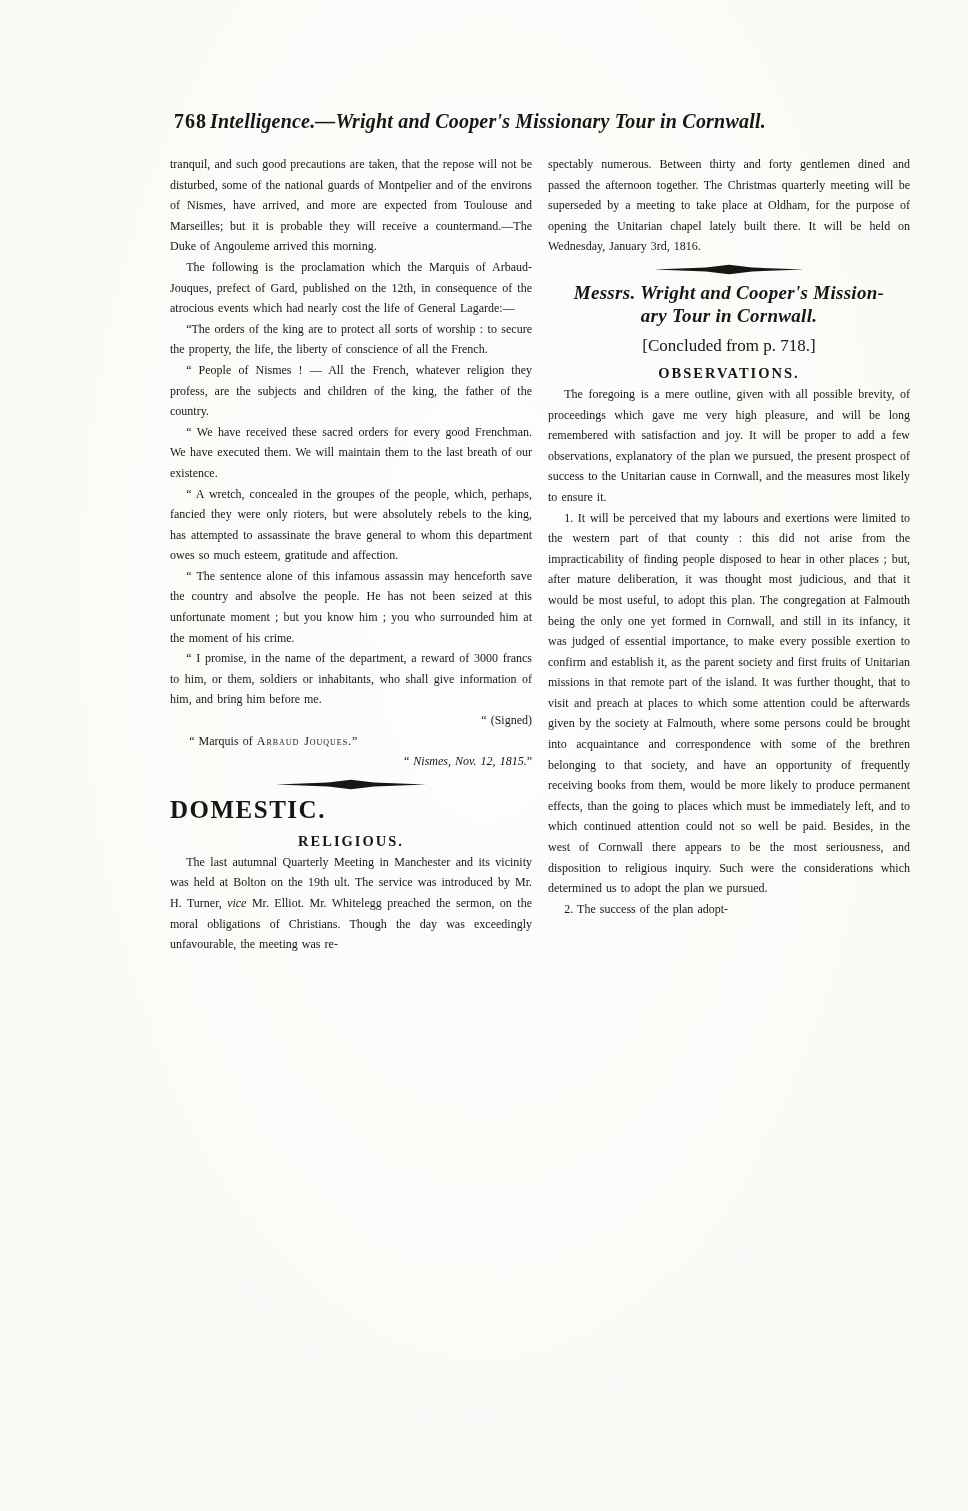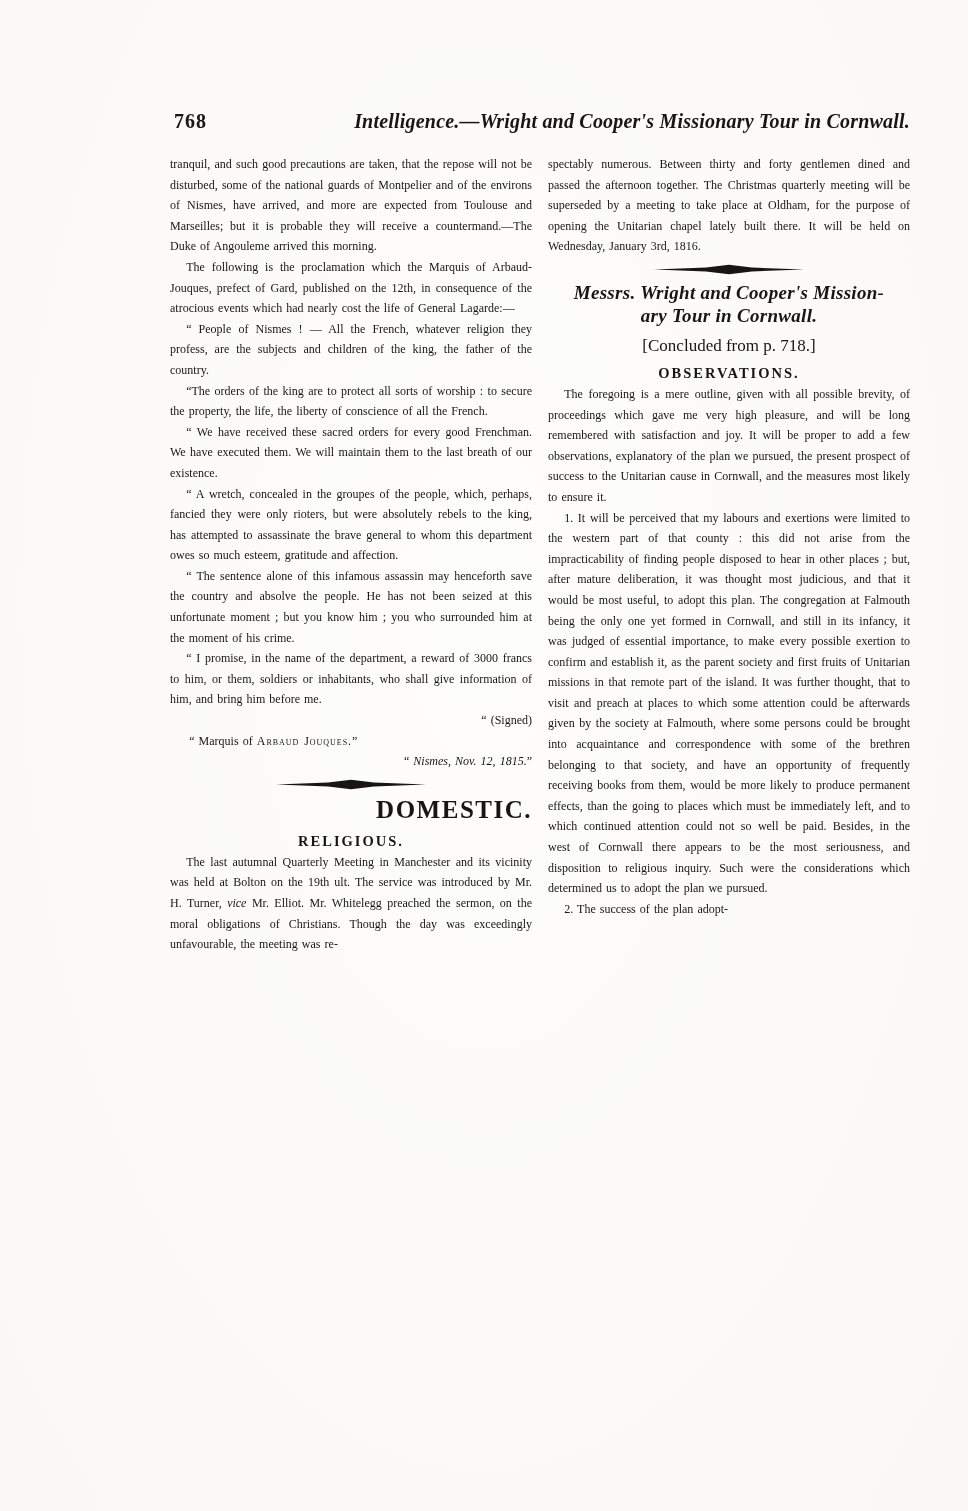--- a/index.html
+++ b/index.html
@@ -17,21 +17,21 @@
       radial-gradient(ellipse at 50% 40%, rgba(255,255,255,0.6), rgba(240,238,232,0.25)),
       #fcfbf8;
   }
   .content {
     position: absolute;
     left: 170px; top: 110px;
     width: 740px;
   }
   header.running-header {
     position: relative;
-    text-align: right;
+    text-align: left;
     height: 30px;
   }
   .page-number {
     position: absolute; left: 4px; top: 0;
     font-size: 20px; font-weight: bold;
     letter-spacing: 1px;
   }
   .running-title {
     font-style: italic; font-weight: bold;
     font-size: 20px;
@@ -58,21 +58,21 @@
   .body-p.signature { text-indent: 1.6em; text-align: left; }
   .body-p.dateline { text-indent: 0; text-align: right; }
   .run-italic { font-style: italic; }
   .run-smallcaps { font-variant: small-caps; letter-spacing: 0.08em; }
   .divider {
     display: flex; justify-content: center;
     margin: 7px 0 6px 0;
   }
   .section-heading {
     margin: 2px 0 0 0;
-    text-align: right;
+    text-align: left;
     font-size: 25px;
     font-weight: bold;
     letter-spacing: 1.5px;
   }
   .sub-heading {
     margin: 9px 0 2px 0;
     text-align: center;
     font-size: 14.5px;
     font-weight: bold;
     letter-spacing: 2px;
@@ -101,22 +101,22 @@
 
     <header class="running-header">
       <span class="page-number">768</span>
       <span class="running-title">Intelligence.—Wright and Cooper's Missionary Tour in Cornwall.</span>
     </header>
 
     <div class="columns">
       <div class="col" id="col-left">
           <p class="body-p"><span>tranquil, and such good precautions are taken, that the repose will not be disturbed, some of the national guards of Montpelier and of the environs of Nismes, have arrived, and more are expected from Toulouse and Marseilles; but it is probable they will receive a countermand.—The Duke of Angouleme arrived this morning.</span></p>
           <p class="body-p indent"><span>The following is the proclamation which the Marquis of Arbaud-Jouques, prefect of Gard, published on the 12th, in consequence of the atrocious events which had nearly cost the life of General Lagarde:—</span></p>
+          <p class="body-p indent"><span>“The orders of the king are to protect all sorts of worship : to secure the property, the life, the liberty of conscience of all the French.</span></p>
           <p class="body-p indent"><span>“ People of Nismes ! — All the French, whatever religion they profess, are the subjects and children of the king, the father of the country.</span></p>
-          <p class="body-p indent"><span>“The orders of the king are to protect all sorts of worship : to secure the property, the life, the liberty of conscience of all the French.</span></p>
           <p class="body-p indent"><span>“ We have received these sacred orders for every good Frenchman. We have executed them. We will maintain them to the last breath of our existence.</span></p>
           <p class="body-p indent"><span>“ A wretch, concealed in the groupes of the people, which, perhaps, fancied they were only rioters, but were absolutely rebels to the king, has attempted to assassinate the brave general to whom this department owes so much esteem, gratitude and affection.</span></p>
           <p class="body-p indent"><span>“ The sentence alone of this infamous assassin may henceforth save the country and absolve the people. He has not been seized at this unfortunate moment ; but you know him ; you who surrounded him at the moment of his crime.</span></p>
           <p class="body-p indent"><span>“ I promise, in the name of the department, a reward of 3000 francs to him, or them, soldiers or inhabitants, who shall give information of him, and bring him before me.</span></p>
           <p class="body-p signed"><span>“ (Signed)</span></p>
           <p class="body-p signature"><span>“ Marquis of </span><span class="run-smallcaps">Arbaud Jouques.</span><span>”</span></p>
           <p class="body-p dateline"><span>“ </span><span class="run-italic">Nismes, Nov. 12, 1815.</span><span>”</span></p>
           <div class="divider">
             <svg width="150" height="11" viewBox="0 0 150 11">
               <polygon points="0,5.5 52,3.6 75,0.8 98,3.6 150,5.5 98,7.4 75,10.2 52,7.4" fill="#181614"></polygon>

